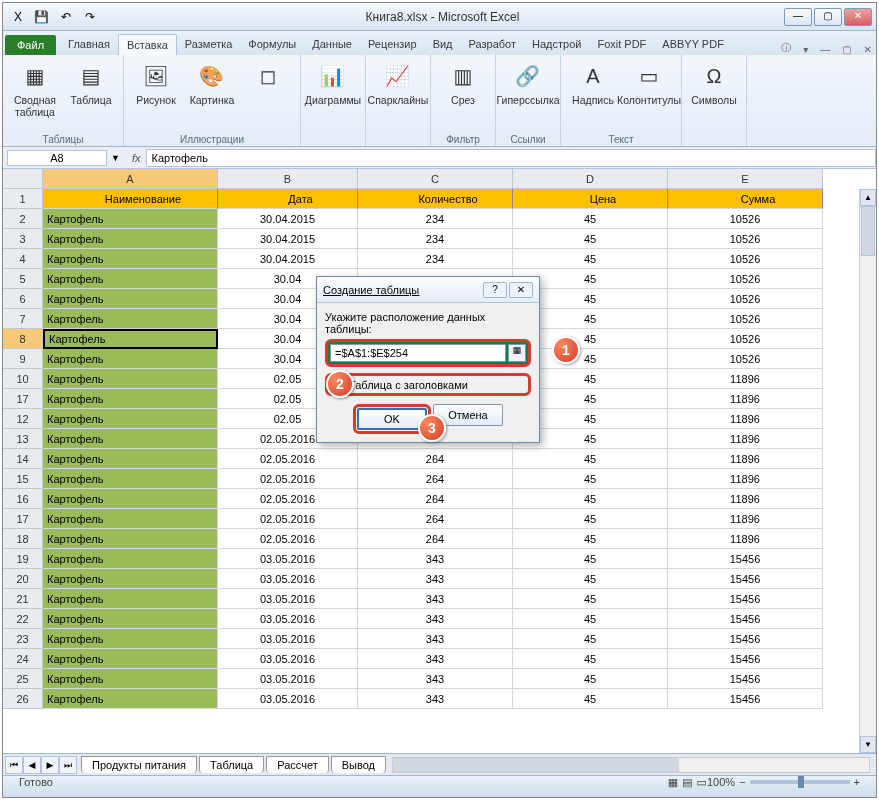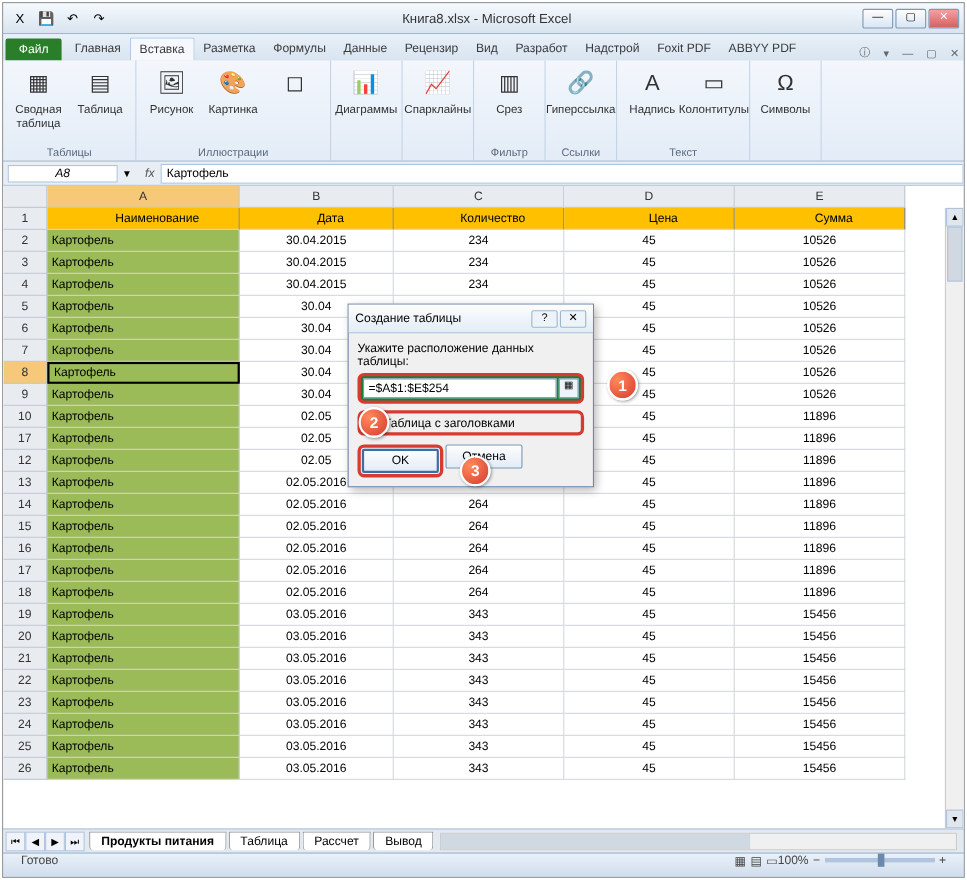--- a/index.html
+++ b/index.html
@@ -23,21 +23,21 @@
 .ribbon-tabs .mini { font-size: 10px; color: #666; padding: 0 4px; }
 
 .ribbon { height: 92px; background: linear-gradient(#f3f7fc,#e3ecf7); border-bottom: 1px solid #9fb6cd; display: flex; }
 .group { border-right: 1px solid #c5d4e5; padding: 3px 6px 1px; display: flex; flex-direction: column; }
 .group-content { flex: 1; display: flex; align-items: flex-start; gap: 4px; }
 .group-label { font-size: 10px; color: #5a6a7a; text-align: center; padding-top: 1px; }
 .big-btn { display: flex; flex-direction: column; align-items: center; width: 52px; font-size: 10.5px; color: #333; text-align: center; line-height: 12px; padding-top: 2px; }
 .big-btn .icon { width: 32px; height: 32px; margin-bottom: 2px; display: flex; align-items: center; justify-content: center; font-size: 20px; }
 
 .formula-bar { height: 22px; background: #e9eef5; border-bottom: 1px solid #b0c4de; display: flex; align-items: center; font-size: 11px; }
-.name-box { width: 100px; border: 1px solid #b0c4de; background: #fff; height: 16px; margin: 0 4px; padding: 0 16px; display: flex; align-items: center; justify-content: center; font-style: italic; }
+.name-box { width: 100px; border: 1px solid #b0c4de; background: #fff; height: 16px; margin: 0 4px; padding: 0 16px; display: flex; align-items: center; justify-content: center; }
 .fx-label { padding: 0 6px; font-style: italic; color: #555; }
 .formula-input { flex: 1; border: 1px solid #b0c4de; background: #fff; height: 18px; padding: 0 4px; display: flex; align-items: center; }
 
 .sheet-area { flex: 1; display: flex; overflow: hidden; background: #fff; position: relative; }
 .corner { width: 40px; height: 20px; background: #e8ecf1; border-right: 1px solid #c0c8d0; border-bottom: 1px solid #c0c8d0; }
 .col-headers { display: flex; height: 20px; }
 .col-h { background: #e8ecf1; border-right: 1px solid #c0c8d0; border-bottom: 1px solid #c0c8d0; text-align: center; font-size: 11px; color: #333; line-height: 20px; }
 .col-h.sel { background: #f5c977; }
 .grid { position: absolute; top: 20px; left: 0; right: 0; bottom: 0; overflow: hidden; }
 .row { display: flex; height: 20px; }
@@ -48,42 +48,42 @@
 .cell.name { background: #9bbb59; }
 .cell.num { text-align: center; }
 .cell.active { border: 2px solid #000; line-height: 16px; }
 
 .w-a { width: 175px; } .w-b { width: 140px; } .w-c { width: 155px; } .w-d { width: 155px; } .w-e { width: 155px; }
 
 .sheet-tabs-bar { height: 22px; background: #e3e9f1; border-top: 1px solid #9fb6cd; display: flex; align-items: center; font-size: 11px; }
 .nav-arrows { display: flex; gap: 0; padding: 0 2px; }
 .nav-arrow { width: 18px; height: 18px; border: 1px solid #b0c4de; background: #f0f4f9; text-align: center; font-size: 9px; line-height: 16px; }
 .sheet-tab { background: #fff; border: 1px solid #999; border-bottom: none; padding: 2px 10px; margin-left: 2px; border-radius: 0 0 4px 4px; }
-.sheet-tab.active { font-weight: bold; }
+.sheet-tab.active { font-weight: normal; }
 .hscroll { flex: 1; margin: 0 6px; height: 16px; background: #f0f0f0; border: 1px solid #ccc; position: relative; }
 .hscroll .thumb { position: absolute; left: 0; width: 60%; height: 100%; background: #d0d8e2; }
 
 .status-bar { height: 22px; background: linear-gradient(#e9f1f9,#d0ddec); border-top: 1px solid #9fb6cd; display: flex; align-items: flex-start; font-size: 11px; padding: 0 16px; color: #444; }
 .status-bar .spacer { flex: 1; }
 .zoom { display: flex; align-items: center; gap: 4px; }
 .zoom-slider { width: 100px; height: 4px; background: #b0c4de; position: relative; }
 .zoom-slider .knob { position: absolute; left: 48px; top: -4px; width: 6px; height: 12px; background: #6a89ac; }
 
 .dialog { position: absolute; left: 316px; top: 276px; width: 224px; background: #f0f0f0; border: 1px solid #6a89ac; box-shadow: 3px 3px 8px rgba(0,0,0,0.3); font-size: 11px; }
 .dlg-title { background: linear-gradient(#fdfdfd,#e3ecf7); height: 26px; display: flex; align-items: center; padding: 0 6px; border-bottom: 1px solid #b0c4de; }
-.dlg-title .t { flex: 1; }
+.dlg-title .t { flex: 1; text-decoration: underline; }
 .dlg-title .btn { width: 24px; height: 16px; border: 1px solid #9fb6cd; background: #eef3f9; margin-left: 2px; text-align: center; font-size: 10px; line-height: 14px; border-radius: 2px; }
 .dlg-body { padding: 8px; }
 .dlg-body .label { margin-bottom: 4px; }
 .range-wrap { border: 3px solid #d73a2f; border-radius: 6px; padding: 2px; display: flex; align-items: center; background: #15803d; }
 .range-input { border: 1px solid #7a99b8; background: #fff; height: 18px; flex: 1; padding: 0 4px; font-size: 11px; }
 .range-picker { width: 18px; height: 18px; border: 1px solid #7a99b8; margin-left: 2px; background: #eef3f9; font-size: 9px; text-align: center; }
 .check-wrap { border: 3px solid #d73a2f; border-radius: 6px; padding: 2px 4px; margin-top: 6px; display: flex; align-items: center; gap: 4px; }
 .check-wrap input { width: 13px; height: 13px; }
-.btn-row { display: flex; gap: 2px; margin-top: 8px; }
+.btn-row { display: flex; gap: 2px; justify-content: center; margin-top: 8px; }
 .dlg-btn { width: 70px; height: 22px; border: 1px solid #7a99b8; background: linear-gradient(#fdfdfd,#e3ecf7); font-size: 11px; border-radius: 2px; }
 .ok-wrap { border: 3px solid #d73a2f; border-radius: 6px; padding: 1px; }
 .ok-wrap .dlg-btn { border: 2px solid #3a6ea5; }
 
 .callout { position: absolute; width: 28px; height: 28px; border-radius: 50%; background: radial-gradient(circle at 30% 30%, #ff8a5c, #d73a2f); border: 2px solid #fff; color: #fff; font-weight: bold; font-size: 14px; display: flex; align-items: center; justify-content: center; box-shadow: 1px 1px 3px rgba(0,0,0,0.4); }
 .c1 { left: 552px; top: 336px; }
 .c2 { left: 326px; top: 370px; }
 .c3 { left: 418px; top: 414px; }
 
 .vscroll { position: absolute; right: 0; top: 20px; bottom: 0; width: 17px; background: #f0f0f0; border-left: 1px solid #ccc; }

